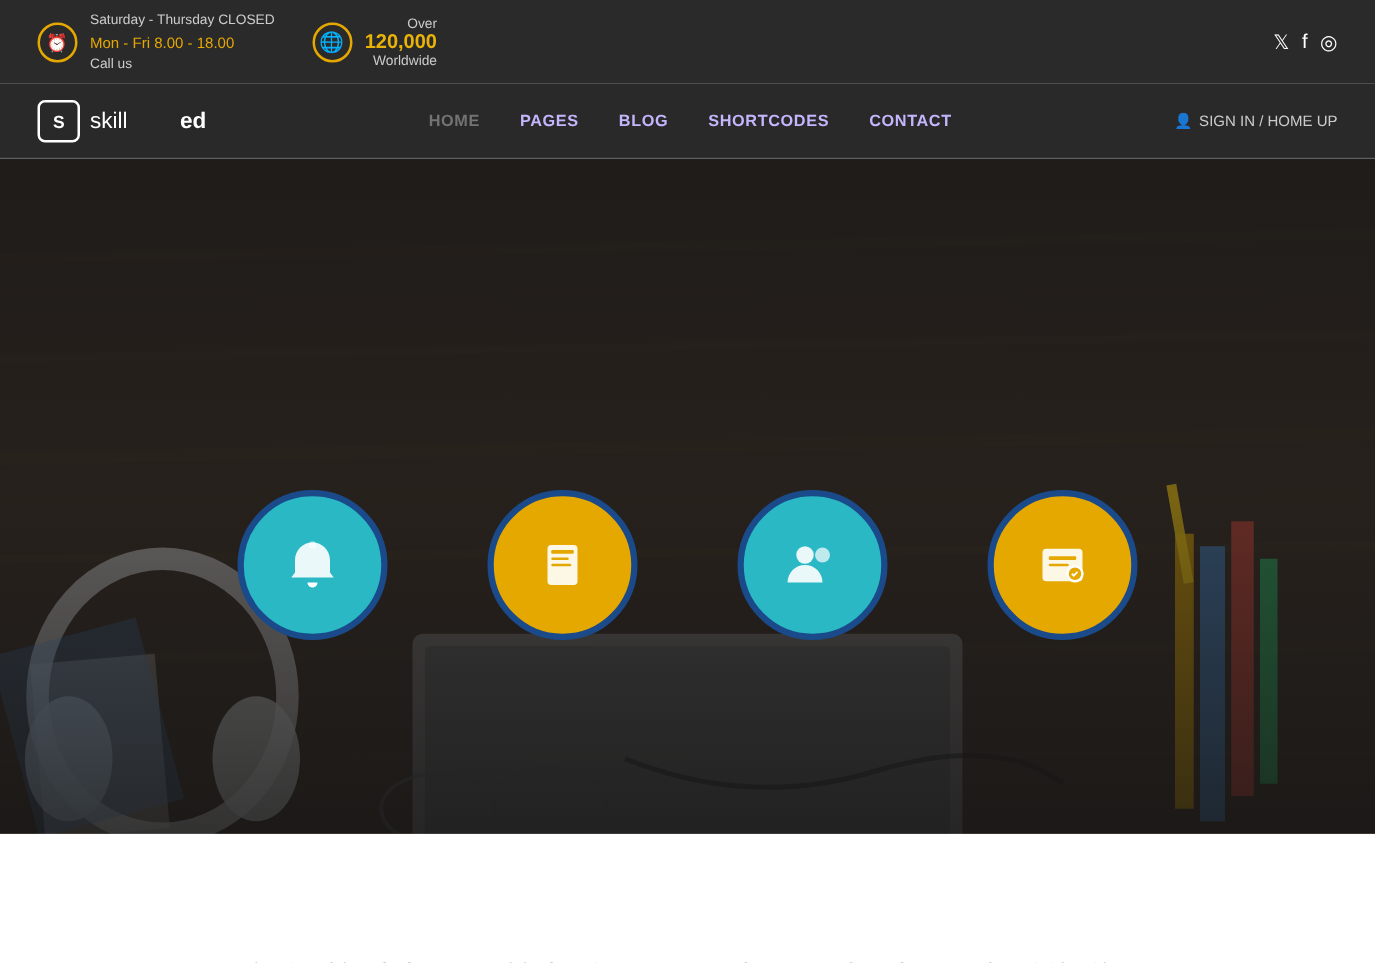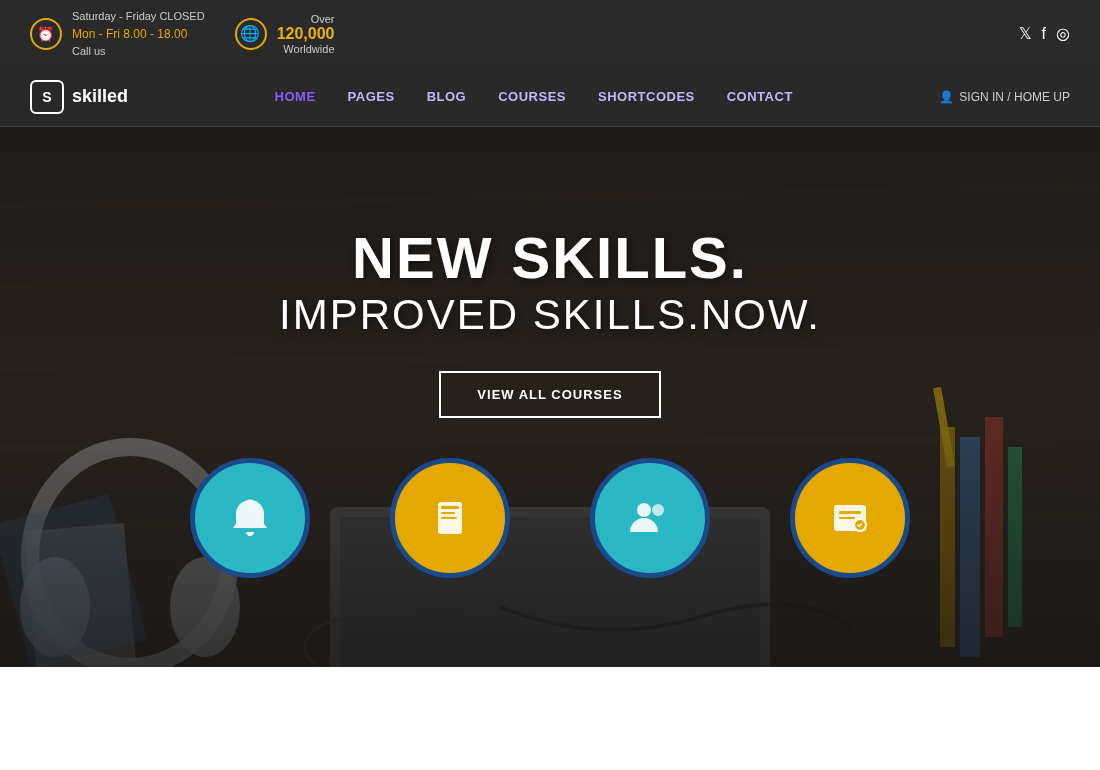--- a/index.html
+++ b/index.html
@@ -44,21 +44,21 @@
       color: #c4b5fd;
       text-decoration: none;
       font-size: 13px;
       font-weight: 600;
       padding: 20px 16px;
       display: block;
       text-transform: uppercase;
       letter-spacing: 0.5px;
       transition: color 0.2s;
     }
-    .nav-menu li a:hover, .nav-menu li a.active { color: #8b5cf6; }
+    .nav-menu li a:hover, .nav-menu li a.active { color: #737373; }
     .nav-signin { color: #ccc; font-size: 12px; display: flex; align-items: center; gap: 5px; cursor: pointer; }
 
     
     .hero {
       position: relative;
       width: 100%;
       height: 540px;
       overflow: hidden;
       display: flex;
       align-items: center;
@@ -183,21 +183,21 @@
     }
   </style>
 </head>
 <body>
 
 <div class="top-bar">
   <div class="top-bar-left">
     <div class="top-info">
       <div class="clock-icon">⏰</div>
       <div class="top-info-text">
-        <div class="small">Saturday - Friday CLOSED</div>
+        <div class="small">Saturday - Thursday CLOSED</div>
         <div class="highlight">Mon - Fri 8.00 - 18.00</div>
         <div class="small">Call us</div>
       </div>
     </div>
     <div class="globe-info">
       <div class="globe-icon">🌐</div>
       <div class="globe-text">
         <div class="small2">Over</div>
         <div class="big">120,000</div>
         <div class="small2">Worldwide</div>
@@ -209,34 +209,31 @@
     <a class="social-icon" href="#">f</a>
     <a class="social-icon" href="#">◎</a>
   </div>
 </div>
 
 <nav class="navbar">
   <a class="nav-logo" href="#">
     <div class="logo-icon">
       <span>S</span>
     </div>
-    <span><span style="font-weight:700;">skill</span><span style="font-weight:900;">ed</span></span>
+    <span><span style="font-weight:400;">skill</span><span style="font-weight:900;padding-left:42px;">ed</span></span>
   </a>
   <ul class="nav-menu">
     <li>
         <a href="#" class="active">HOME</a>
       </li>
     <li>
         <a href="#">PAGES</a>
       </li>
     <li>
         <a href="#">BLOG</a>
-      </li>
-    <li>
-        <a href="#">COURSES</a>
       </li>
     <li>
         <a href="#">SHORTCODES</a>
       </li>
     <li>
         <a href="#">CONTACT</a>
       </li>
   </ul>
   <div class="nav-signin">
     <span>👤</span>
@@ -278,25 +275,20 @@
 
       <path d="M 500 480 Q 600 520 700 490 Q 800 460 850 500" fill="none" stroke="#222" stroke-width="4" opacity="0.6"></path>
 
       <ellipse cx="350" cy="520" rx="45" ry="28" fill="none" stroke="#555" stroke-width="3" opacity="0.7"></ellipse>
       <ellipse cx="440" cy="515" rx="45" ry="28" fill="none" stroke="#555" stroke-width="3" opacity="0.7"></ellipse>
       <line x1="395" y1="518" x2="395" y2="518" stroke="#555" stroke-width="3" opacity="0.7"></line>
     </svg>
   </div>
   <div class="hero-bg"></div>
 
-  <div class="hero-content">
-    <div class="hero-title-main">NEW SKILLS.</div>
-    <div class="hero-title-sub">IMPROVED SKILLS.NOW.</div>
-    <a href="#" class="hero-btn">VIEW ALL COURSES</a>
-  </div>
 
   <div class="features-circles">
     <div class="circle-item">
       <div class="circle blue-light">
         <svg width="52" height="52" viewBox="0 0 52 52" fill="none">
           <path d="M26 8C18.268 8 12 14.268 12 22v10l-3 4h34l-3-4V22C40 14.268 33.732 8 26 8z" fill="white" opacity="0.9"></path>
           <path d="M22 40c0 2.209 1.791 4 4 4s4-1.791 4-4" fill="white"></path>
           <circle cx="26" cy="10" r="3" fill="white" opacity="0.5"></circle>
         </svg>
       </div>

